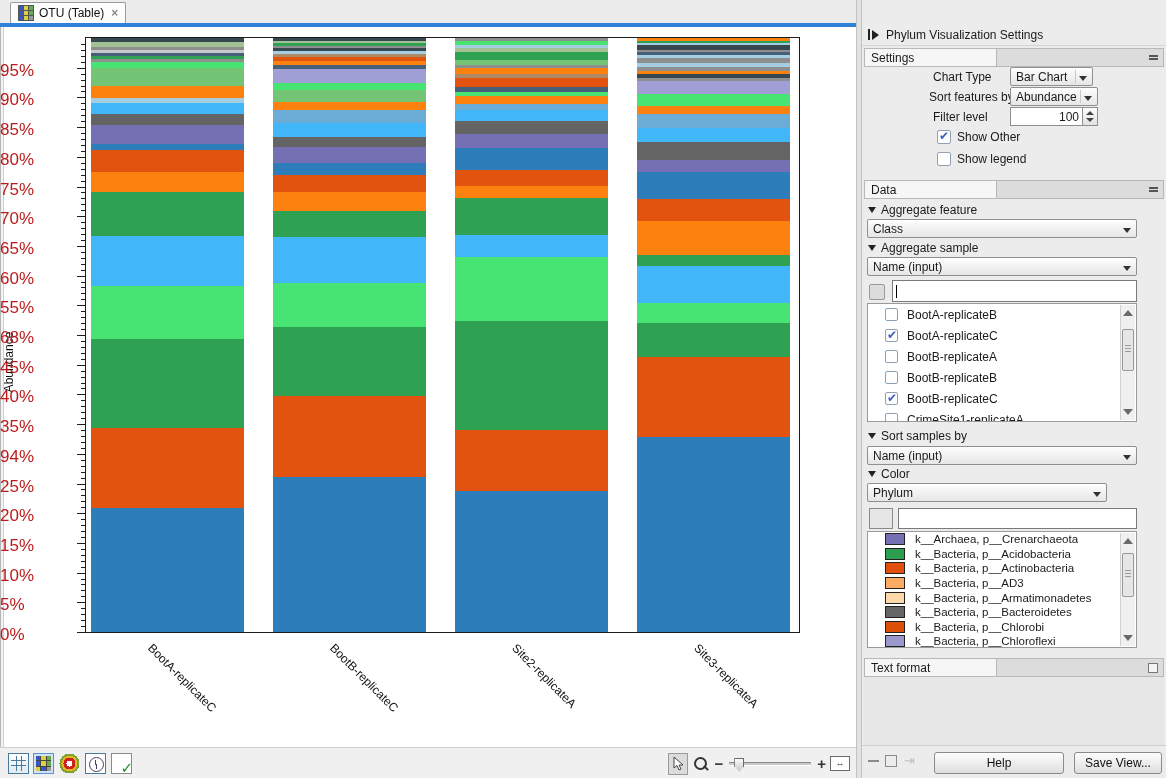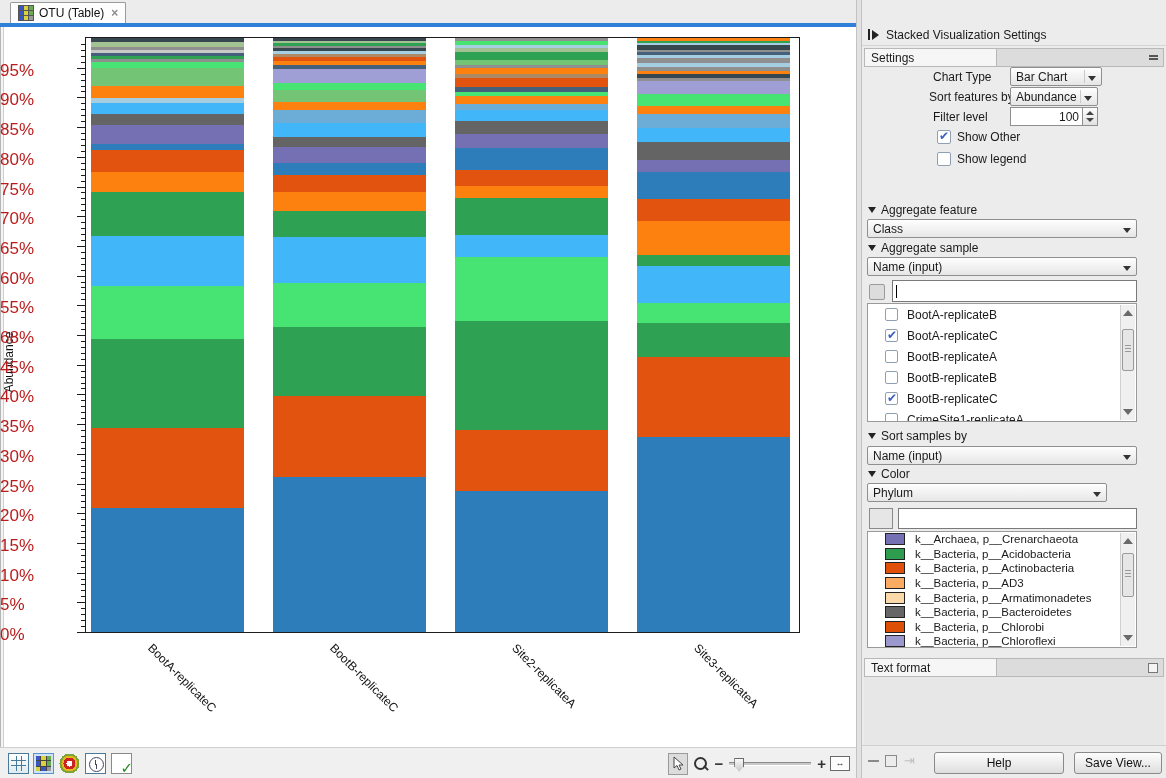--- a/index.html
+++ b/index.html
@@ -230,21 +230,21 @@
         <div class="tick" style="top: 12.88px; width: 4px;"></div>
         <div class="tick" style="top: 6.94px; width: 4px;"></div>
       </div>
     <div class="tick-label-layer" id="tickLabelLayer">
         <div class="tick-label" style="top: 588px;">0%</div>
         <div class="tick-label" style="top: 558.3px;">5%</div>
         <div class="tick-label" style="top: 528.6px;">10%</div>
         <div class="tick-label" style="top: 498.9px;">15%</div>
         <div class="tick-label" style="top: 469.2px;">20%</div>
         <div class="tick-label" style="top: 439.5px;">25%</div>
-        <div class="tick-label" style="top: 409.8px;">30%</div>
+        <div class="tick-label" style="top: 409.8px;">94%</div>
         <div class="tick-label" style="top: 380.1px; margin-left: 20px;">35%</div>
         <div class="tick-label" style="top: 350.4px;">40%</div>
         <div class="tick-label" style="top: 320.7px;">45%</div>
         <div class="tick-label" style="top: 291px;">68%</div>
         <div class="tick-label" style="top: 261.3px;">55%</div>
         <div class="tick-label" style="top: 231.6px;">60%</div>
         <div class="tick-label" style="top: 201.9px;">65%</div>
         <div class="tick-label" style="top: 172.2px;">70%</div>
         <div class="tick-label" style="top: 142.5px;">75%</div>
         <div class="tick-label" style="top: 112.8px;">80%</div>
@@ -409,31 +409,31 @@
       </div>
     </div>
   </div>
 
   <div class="splitter"></div>
 
   <div class="sidebar">
     <div class="sb-title">
       <span class="bar-glyph"></span>
       <span class="tri-glyph"></span>
-      <span>Stacked Visualization Settings</span>
+      <span>Phylum Visualization Settings</span>
     </div>
 
     <div class="sec-head" style="top:48px">
       <span class="sec-chip">Settings</span>
       <span class="sec-eq"></span>
     </div>
     <div class="form-row" style="left:71px; top:70px">
       <span>Chart Type</span>
     </div>
-    <div class="dd" style="position:absolute; left:148px; top:67px; width:92px">
+    <div class="dd" style="position:absolute; left:148px; top:67px; width:83px">
       <span>Bar Chart</span>
       <span class="dd-sep"></span>
         <span class="tri"></span>
     </div>
     <div class="form-row" style="left:67px; top:90px">
       <span>Sort features by</span>
     </div>
     <div class="dd" style="position:absolute; left:148px; top:87px; width:88px">
       <span>Abundance</span>
       <span class="dd-sep"></span>
@@ -451,20 +451,24 @@
     </div>
     <div class="form-row" style="left:75px; top:130px; gap:6px">
       <span class="cb checked"></span>
       <span>Show Other</span>
     </div>
     <div class="form-row" style="left:75px; top:152px; gap:6px">
       <span class="cb"></span>
       <span>Show legend</span>
     </div>
 
+    <div class="sec-head" style="top:180px">
+      <span class="sec-chip">Data</span>
+      <span class="sec-eq"></span>
+    </div>
     <div class="form-row tri-label" style="left:6px; top:203px">
       <span class="tri-dn"></span>
       <span>Aggregate feature</span>
     </div>
     <div class="dd" style="position:absolute; left:5px; top:219px; width:270px">
       <span>Class</span>
       <span class="tri"></span>
     </div>
     <div class="form-row tri-label" style="left:6px; top:241px">
       <span class="tri-dn"></span>

